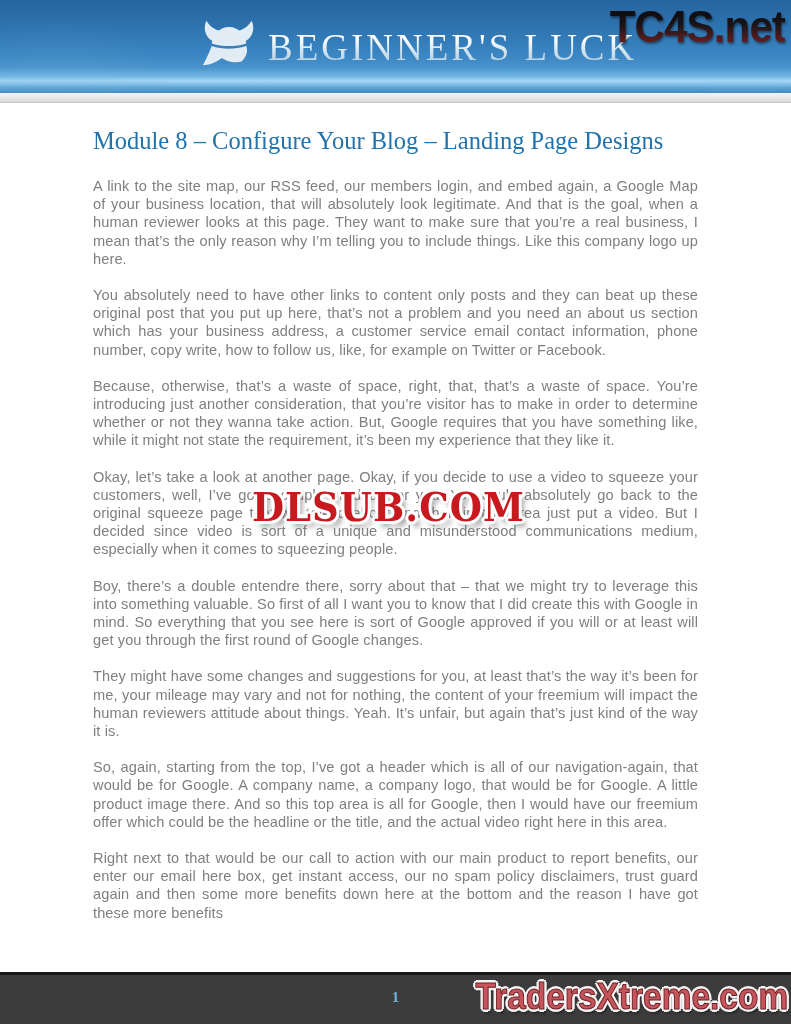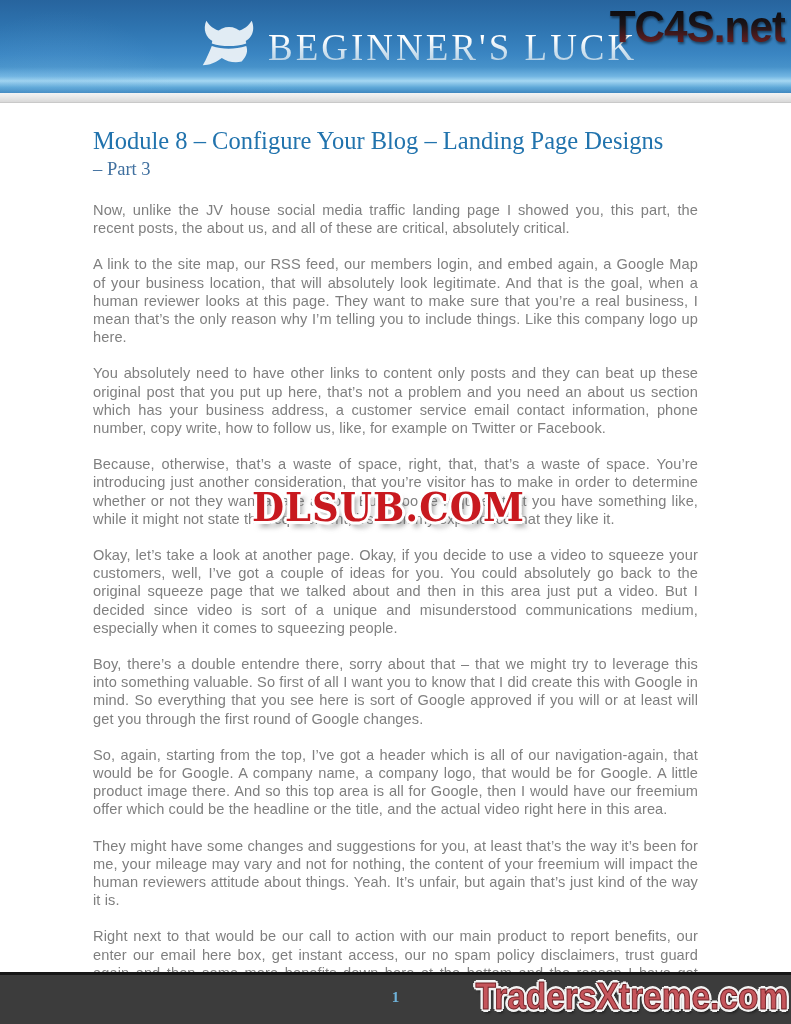--- a/index.html
+++ b/index.html
@@ -149,30 +149,28 @@
         </g>
       </svg>
       <span class="brand-text">BEGINNER'S LUCK</span>
     </div>
     <span class="tc4s">TC4S.net</span>
   </div>
   <div class="gray-strip"></div>
 
   <div class="content">
     <h1 class="doc-title">Module 8 – Configure Your Blog – Landing Page Designs</h1>
-    <div class="doc-subtitle">– Part 3</div>
     <div class="paras">
-        <p class="para">Now, unlike the JV house social media traffic landing page I showed you, this part, the recent posts, the about us, and all of these are critical, absolutely critical.</p>
         <p class="para">A link to the site map, our RSS feed, our members login, and embed again, a Google Map of your business location, that will absolutely look legitimate. And that is the goal, when a human reviewer looks at this page. They want to make sure that you’re a real business, I mean that’s the only reason why I’m telling you to include things. Like this company logo up here.</p>
         <p class="para">You absolutely need to have other links to content only posts and they can beat up these original post that you put up here, that’s not a problem and you need an about us section which has your business address, a customer service email contact information, phone number, copy write, how to follow us, like, for example on Twitter or Facebook.</p>
         <p class="para">Because, otherwise, that’s a waste of space, right, that, that’s a waste of space. You’re introducing just another consideration, that you’re visitor has to make in order to determine whether or not they wanna take action. But, Google requires that you have something like, while it might not state the requirement, it’s been my experience that they like it.</p>
         <p class="para">Okay, let’s take a look at another page. Okay, if you decide to use a video to squeeze your customers, well, I’ve got a couple of ideas for you. You could absolutely go back to the original squeeze page that we talked about and then in this area just put a video. But I decided since video is sort of a unique and misunderstood communications medium, especially when it comes to squeezing people.</p>
         <p class="para">Boy, there’s a double entendre there, sorry about that – that we might try to leverage this into something valuable. So first of all I want you to know that I did create this with Google in mind. So everything that you see here is sort of Google approved if you will or at least will get you through the first round of Google changes.</p>
+        <p class="para">They might have some changes and suggestions for you, at least that’s the way it’s been for me, your mileage may vary and not for nothing, the content of your freemium will impact the human reviewers attitude about things. Yeah. It’s unfair, but again that’s just kind of the way it is.</p>
         <p class="para">So, again, starting from the top, I’ve got a header which is all of our navigation-again, that would be for Google. A company name, a company logo, that would be for Google. A little product image there. And so this top area is all for Google, then I would have our freemium offer which could be the headline or the title, and the actual video right here in this area.</p>
-        <p class="para">They might have some changes and suggestions for you, at least that’s the way it’s been for me, your mileage may vary and not for nothing, the content of your freemium will impact the human reviewers attitude about things. Yeah. It’s unfair, but again that’s just kind of the way it is.</p>
         <p class="para">Right next to that would be our call to action with our main product to report benefits, our enter our email here box, get instant access, our no spam policy disclaimers, trust guard again and then some more benefits down here at the bottom and the reason I have got these more benefits</p>
       </div>
   </div>
 
   <div class="dlsub">DLSUB.COM</div>
 
   <div class="footer">
     <span class="page-number">1</span>
     <span class="tradersx">TradersXtreme.com</span>
   </div>

